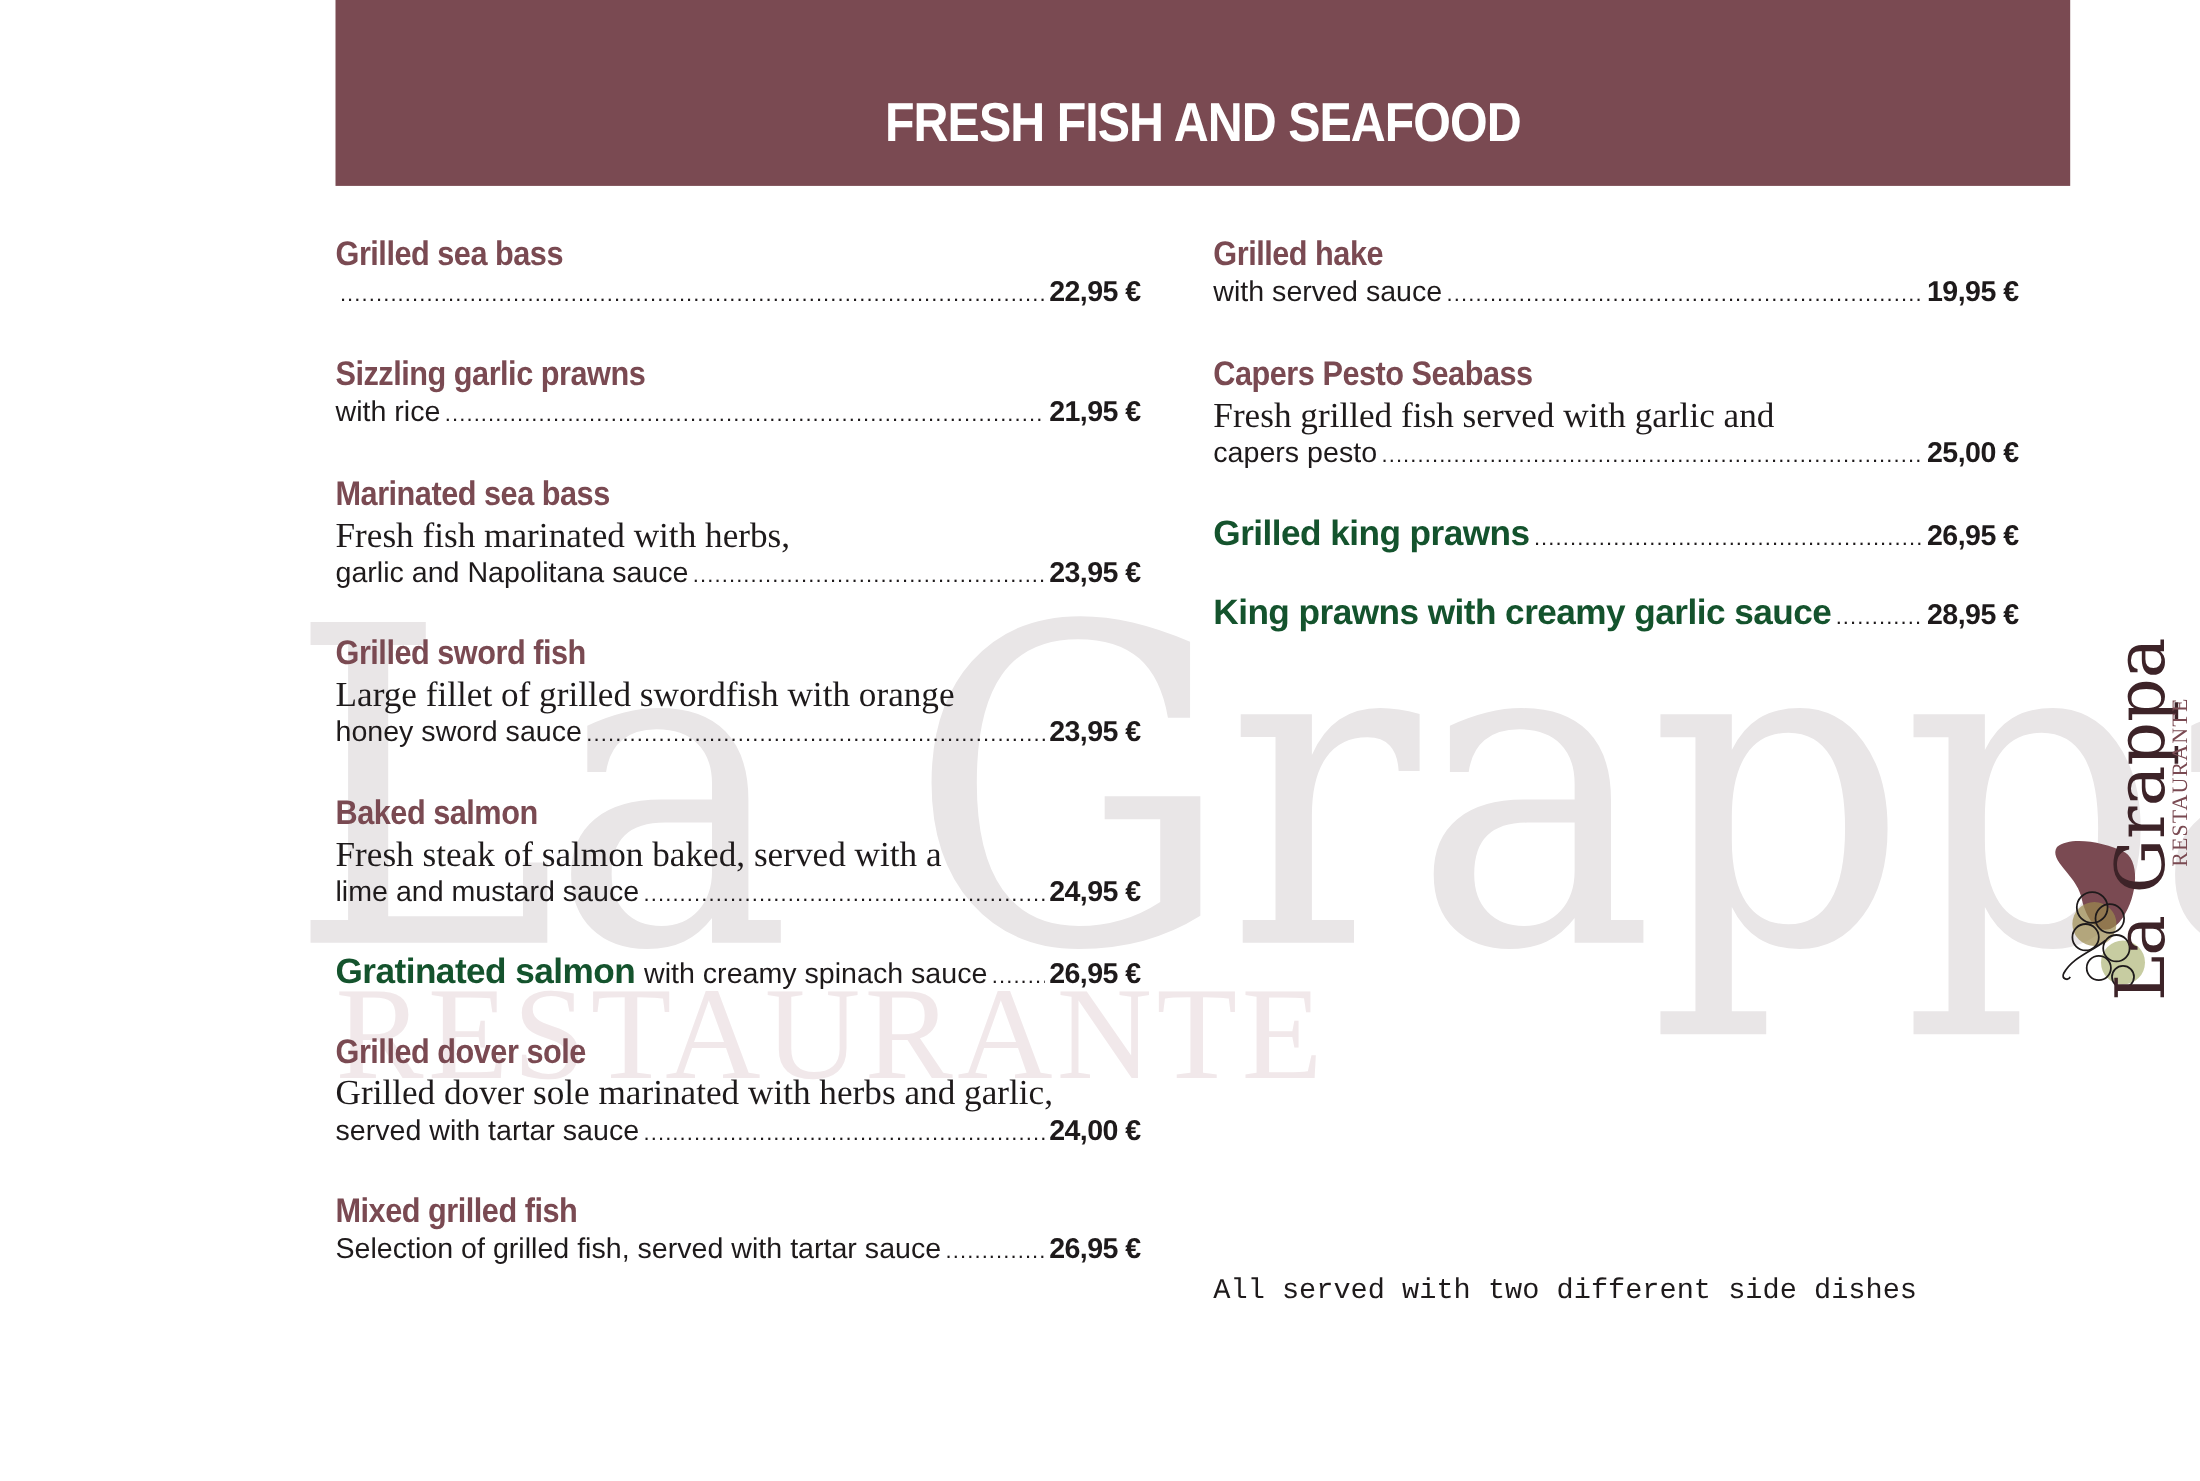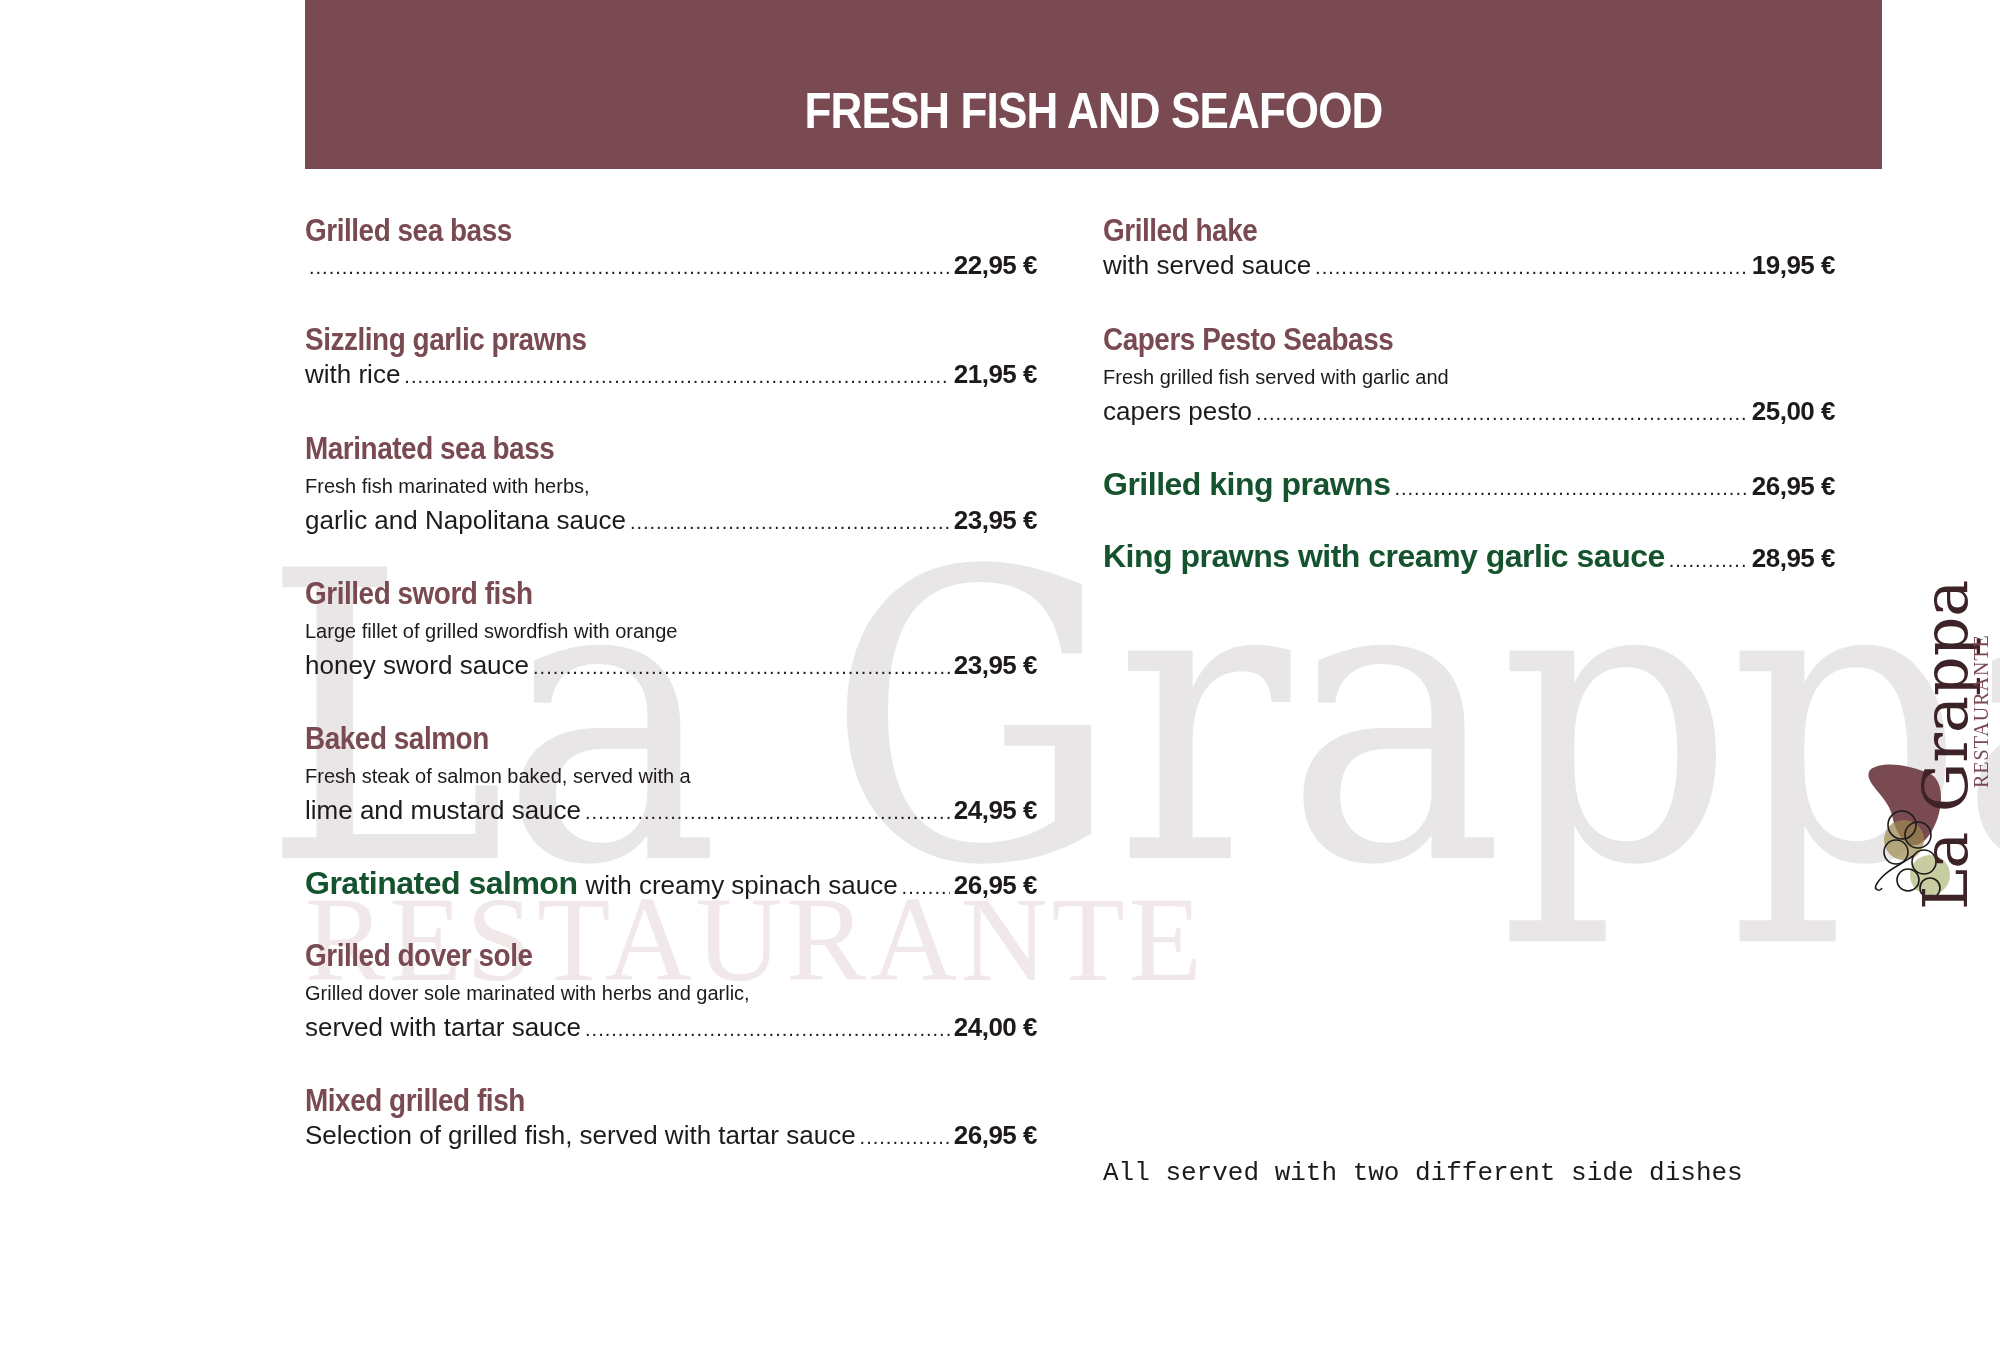--- a/index.html
+++ b/index.html
@@ -15,21 +15,21 @@
   .wm-sub { left:305px; top:880px; font-family:"Liberation Serif", "DejaVu Serif", serif; font-size:120px;
             color:#f1e8ea; letter-spacing:4px; line-height:1; white-space:nowrap; }
 
   .column { position:absolute; top:212px; z-index:1; }
   .col-left { left:305px; width:732px; }
   .col-right { left:1103px; width:732px; }
 
   .item { margin-bottom:0; }
   .item-name { color:#7a4a52; font-weight:bold; font-size:31px; line-height:38px; letter-spacing:-0.5px;
                transform:scaleX(0.9); transform-origin:left; white-space:nowrap; }
-  .desc { font-size:20px; line-height:37px; white-space:nowrap; }
+  .desc { font-size:32px; line-height:37px; white-space:nowrap;font-family:Liberation Serif, serif; }
   .line { display:flex; align-items:baseline; white-space:nowrap; }
   .line .txt { flex:0 0 auto; font-size:26px; }
   .line .dots { flex:1 1 auto; overflow:hidden; margin:0 4px; color:#1e1a1b; font-size:20px; letter-spacing:1px; }
   .line .dots::before { content:"......................................................................................................................................................................................"; }
   .line .price { flex:0 0 auto; font-weight:bold; font-size:26px; letter-spacing:-0.5px; }
   .line .nm { color:#14532d; font-weight:bold; font-size:32px; letter-spacing:-0.5px; }
   .line .extra { font-size:26px; margin-left:8px; }
 
   .footer-note { position:absolute; left:1103px; top:1158px; font-size:26px; z-index:1;font-family:Liberation Mono, monospace; }
 

